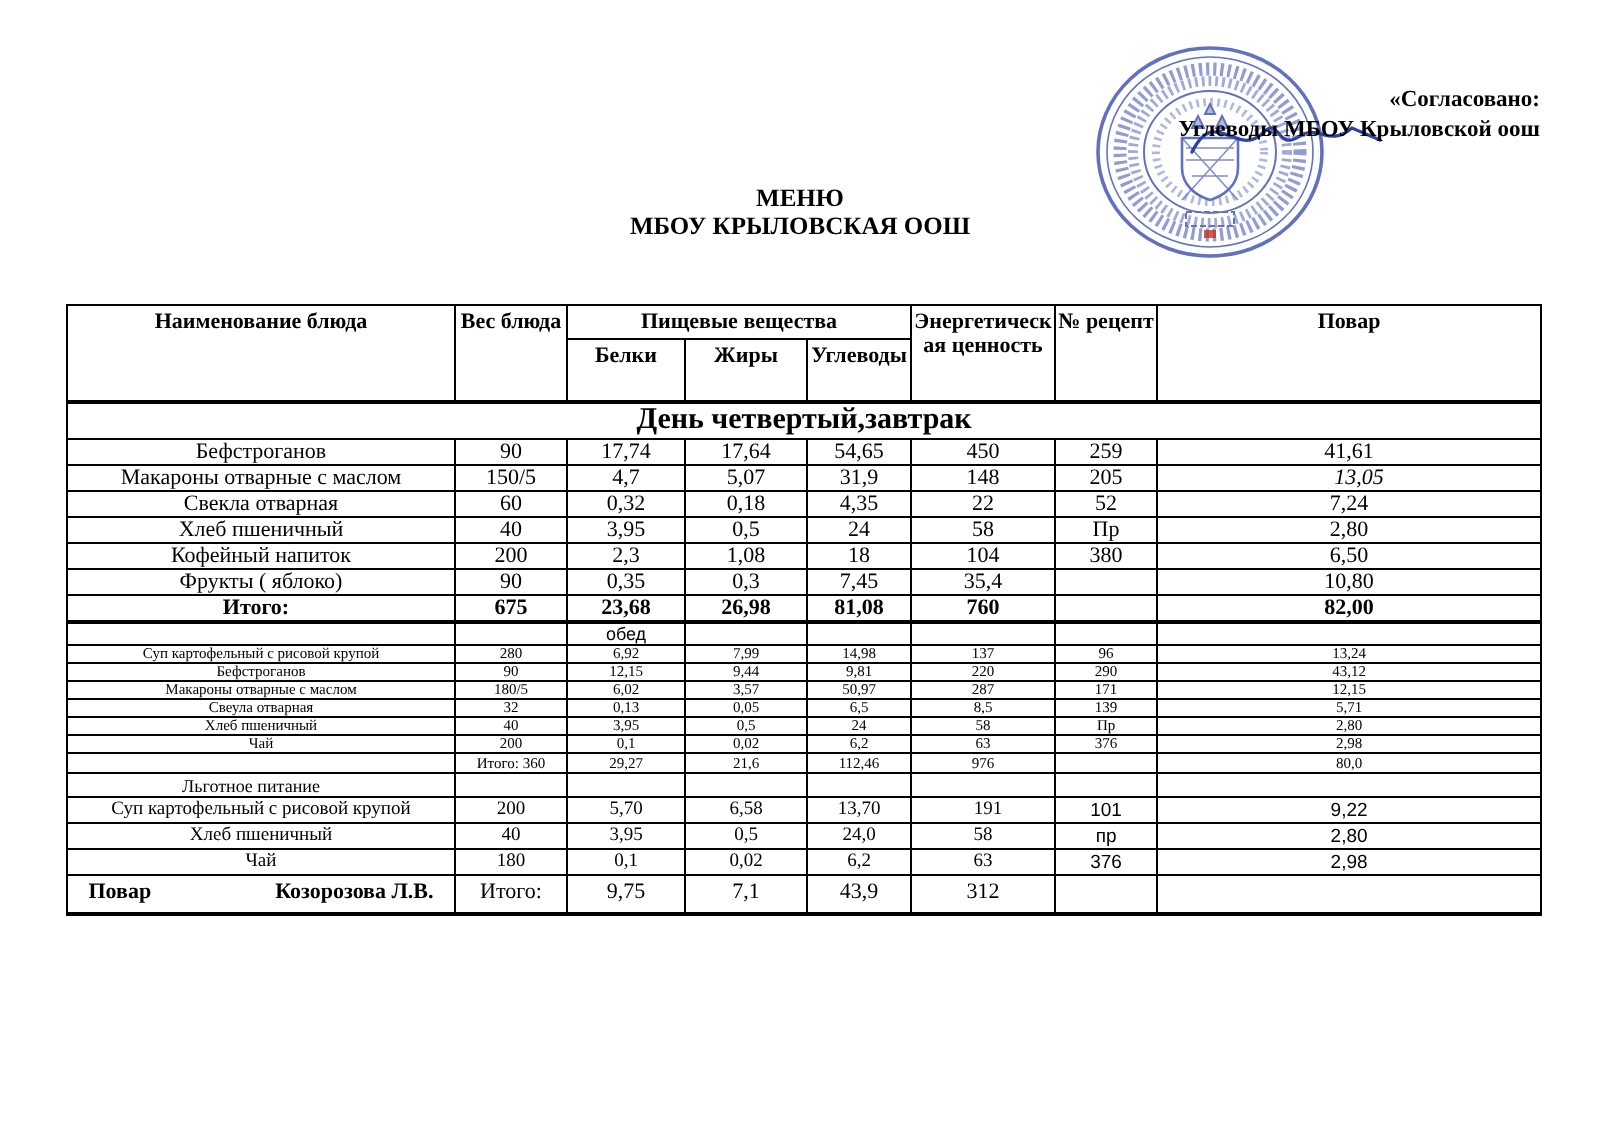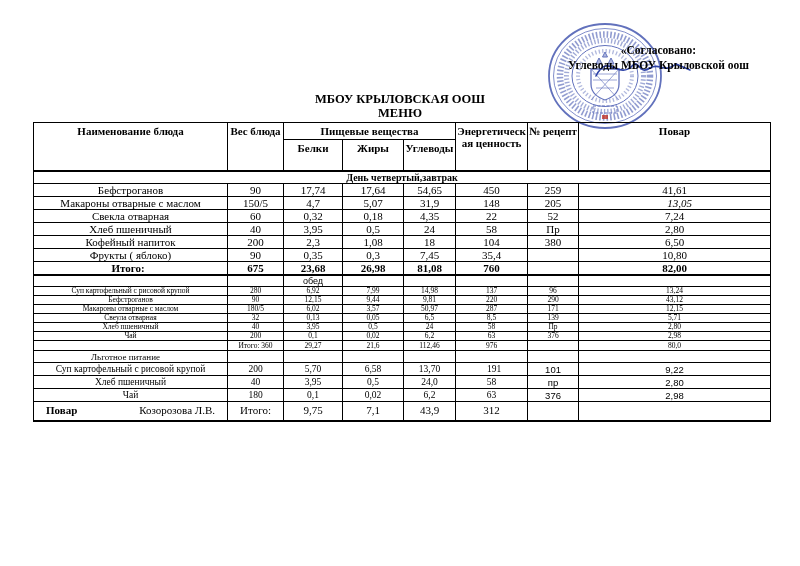--- a/index.html
+++ b/index.html
@@ -7,54 +7,54 @@
   body {
     width:800px; height:566px; background:#ffffff; position:relative;
     font-family:"Liberation Serif", serif; color:#000;
     overflow:hidden;
   }
 
   
   .stamp-wrap { position:absolute; left:544px; top:22px; width:122px; height:108px; }
   .signature-wrap { position:absolute; left:592px; top:46px; width:120px; height:40px; }
   .approval-text { position:absolute; left:547px; top:43px; width:223px;
-    font-weight:bold; font-size:11.5px; line-height:15px; text-align:center; }
+    font-weight:bold; font-size:11.5px; line-height:15px; text-align:right; }
   .approval-line3 { display:flex; align-items:flex-end; }
   .sig-underline { flex:1; border-bottom:1.3px solid #000; margin:0 6px 3px 0; height:12px; }
 
   
   .title-block { position:absolute; left:0; top:93px; width:800px; text-align:center;
     font-weight:bold; font-size:12.5px; line-height:13.5px; }
 
   
-  table.menu { position:absolute; left:33px; top:122px; width:737px;
+  table.menu { position:absolute; left:33px; top:152px; width:737px;
     border-collapse:collapse; table-layout:fixed; }
   table.menu td, table.menu th { border:1px solid #000; padding:0; overflow:hidden;
     text-align:center; vertical-align:middle; font-weight:normal; }
   table.menu th { font-weight:bold; font-size:11px; line-height:12px; vertical-align:top; padding-top:2px; }
   th.wrap-hard { word-break:break-all; }
   tr.hdr1 { height:17px; }
   tr.hdr2 { height:31px; }
-  tr.section-row td { height:11px; font-weight:bold; font-size:10px; border-top:2px solid #000; }
+  tr.section-row td { height:11px; font-weight:bold; font-size:15px; border-top:2px solid #000; }
   tr.r-bf td { height:13px; font-size:11px; }
   tr.r-bf-total td { height:14px; font-size:11px; font-weight:bold; }
   tr.r-obed td { height:11px; border-top:2px solid #000; }
   tr.r-obed td.sans { font-size:9px; }
   tr.r-lunch td { height:9px; font-size:7.5px; line-height:8px; }
   tr.r-lunch-total td { height:10px; font-size:7.5px; line-height:9px; }
   tr.r-lgot-title td { height:12px; font-size:9px; border-top:1.5px solid #000; }
   tr.r-lgot td { height:13px; font-size:9.5px; }
   tr.r-footer td { height:19px; font-size:11px; vertical-align:top; padding-top:2px; border-top:1.5px solid #000; border-bottom:2px solid #000; }
   .al { text-align:left; padding-left:10px !important;font-style:italic; }
   .al-sm { text-align:left; padding-left:5px !important; }
   .ar { text-align:right; padding-right:5px !important; }
   .ar-wide { text-align:right; padding-right:10px !important; }
   .sans { font-family:"Liberation Sans", sans-serif;margin-top:24px; }
   .cook-label { font-weight:bold; margin-right:22px; }
-  .cook-name { font-weight:normal;margin-left:40px; }
+  .cook-name { font-weight:bold;margin-left:40px; }
 </style>
 </head>
 <body>
 
 <div class="stamp-wrap">
   <svg width="122" height="108" viewBox="0 0 122 108">
     <g stroke="#4053ae" fill="none" opacity="0.82">
       <ellipse cx="61" cy="54" rx="56" ry="52" stroke-width="1.8"></ellipse>
       <ellipse cx="61" cy="54" rx="51.5" ry="47.5" stroke-width="0.8"></ellipse>
       <ellipse cx="61" cy="54" rx="33" ry="30.5" stroke-width="1"></ellipse>
@@ -75,22 +75,22 @@
     <path d="M4 30 C 16 6, 26 34, 40 20 C 48 12, 46 30, 58 22 C 68 16, 72 28, 84 18 L 98 24" stroke="#2d42a6" stroke-width="1.6" fill="none" stroke-linecap="round"></path>
   </svg>
 </div>
 
 <div class="approval-text">
   <div>«Согласовано:</div>
   <div>Углеводы МБОУ Крыловской оош</div>
 </div>
 
 <div class="title-block">
+  <div>МЕНЮ</div>
   <div>МБОУ КРЫЛОВСКАЯ ООШ</div>
-  <div>МЕНЮ</div>
 </div>
 
 <table class="menu">
   <colgroup>
     <col style="width:194px">
       <col style="width:56px">
       <col style="width:59px">
       <col style="width:61px">
     <col style="width:52px">
       <col style="width:72px">

